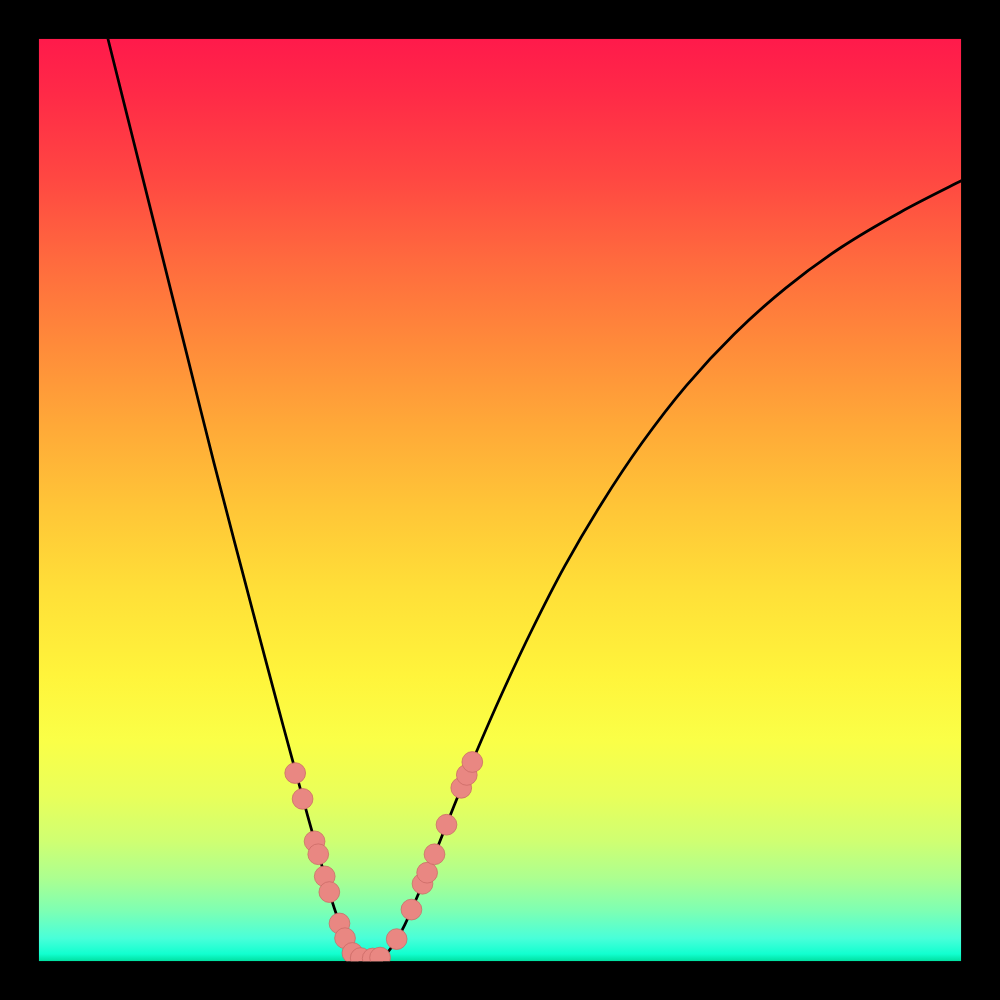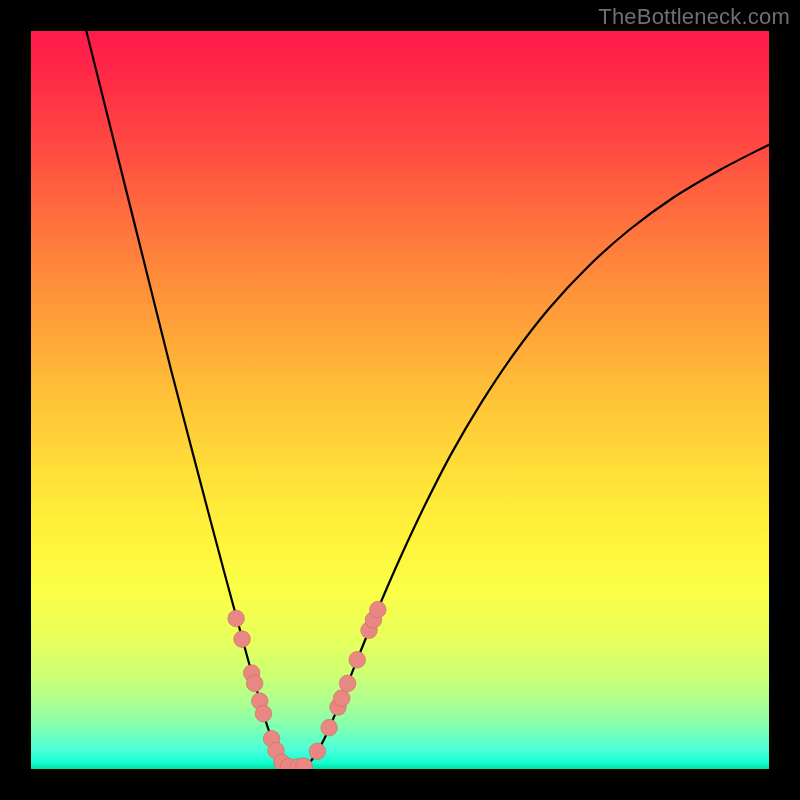--- a/index.html
+++ b/index.html
@@ -106,14 +106,13 @@
           <circle cx="307.01" cy="676.01" r="8.3" class="dot"></circle>
           <circle cx="310.70" cy="667.15" r="8.3" class="dot"></circle>
           <circle cx="316.60" cy="652.39" r="8.3" class="dot"></circle>
           <circle cx="326.20" cy="628.78" r="8.3" class="dot"></circle>
           <circle cx="338.00" cy="599.26" r="8.3" class="dot"></circle>
           <circle cx="342.43" cy="588.92" r="8.3" class="dot"></circle>
           <circle cx="346.86" cy="578.59" r="8.3" class="dot"></circle>
         </g>
     </svg>
   </div>
-  <div class="watermark">TheBottleneck.com</div>
 </div>
 
 </body></html>

